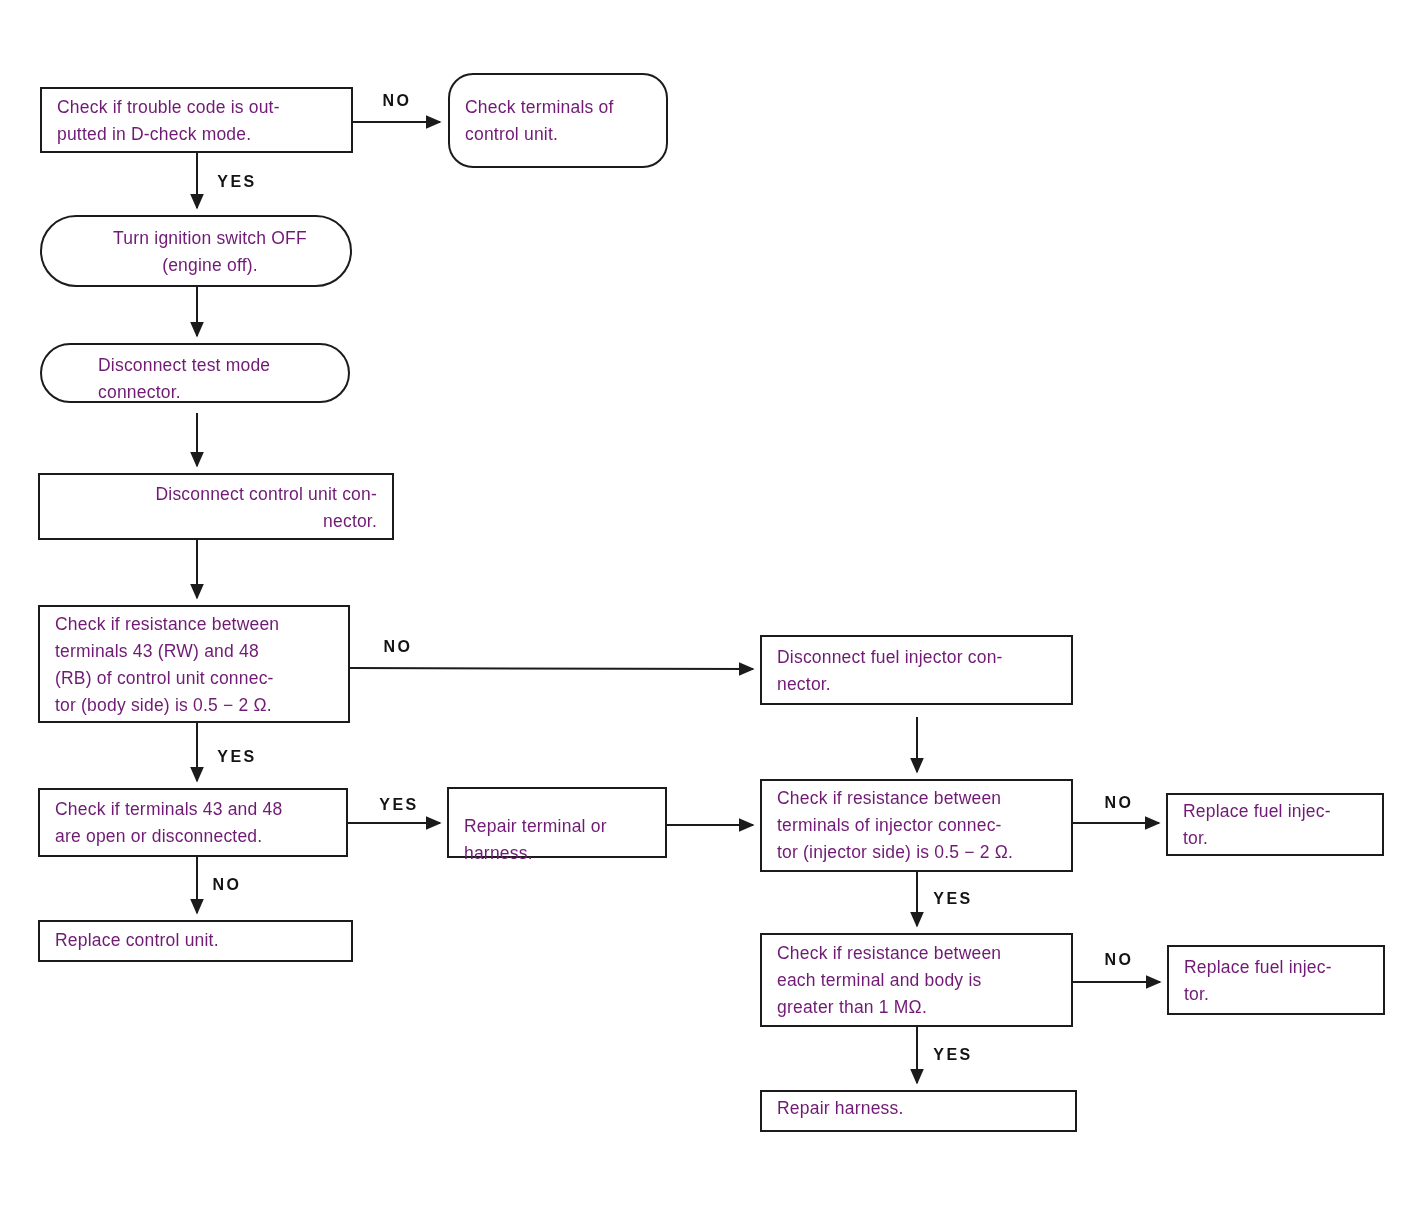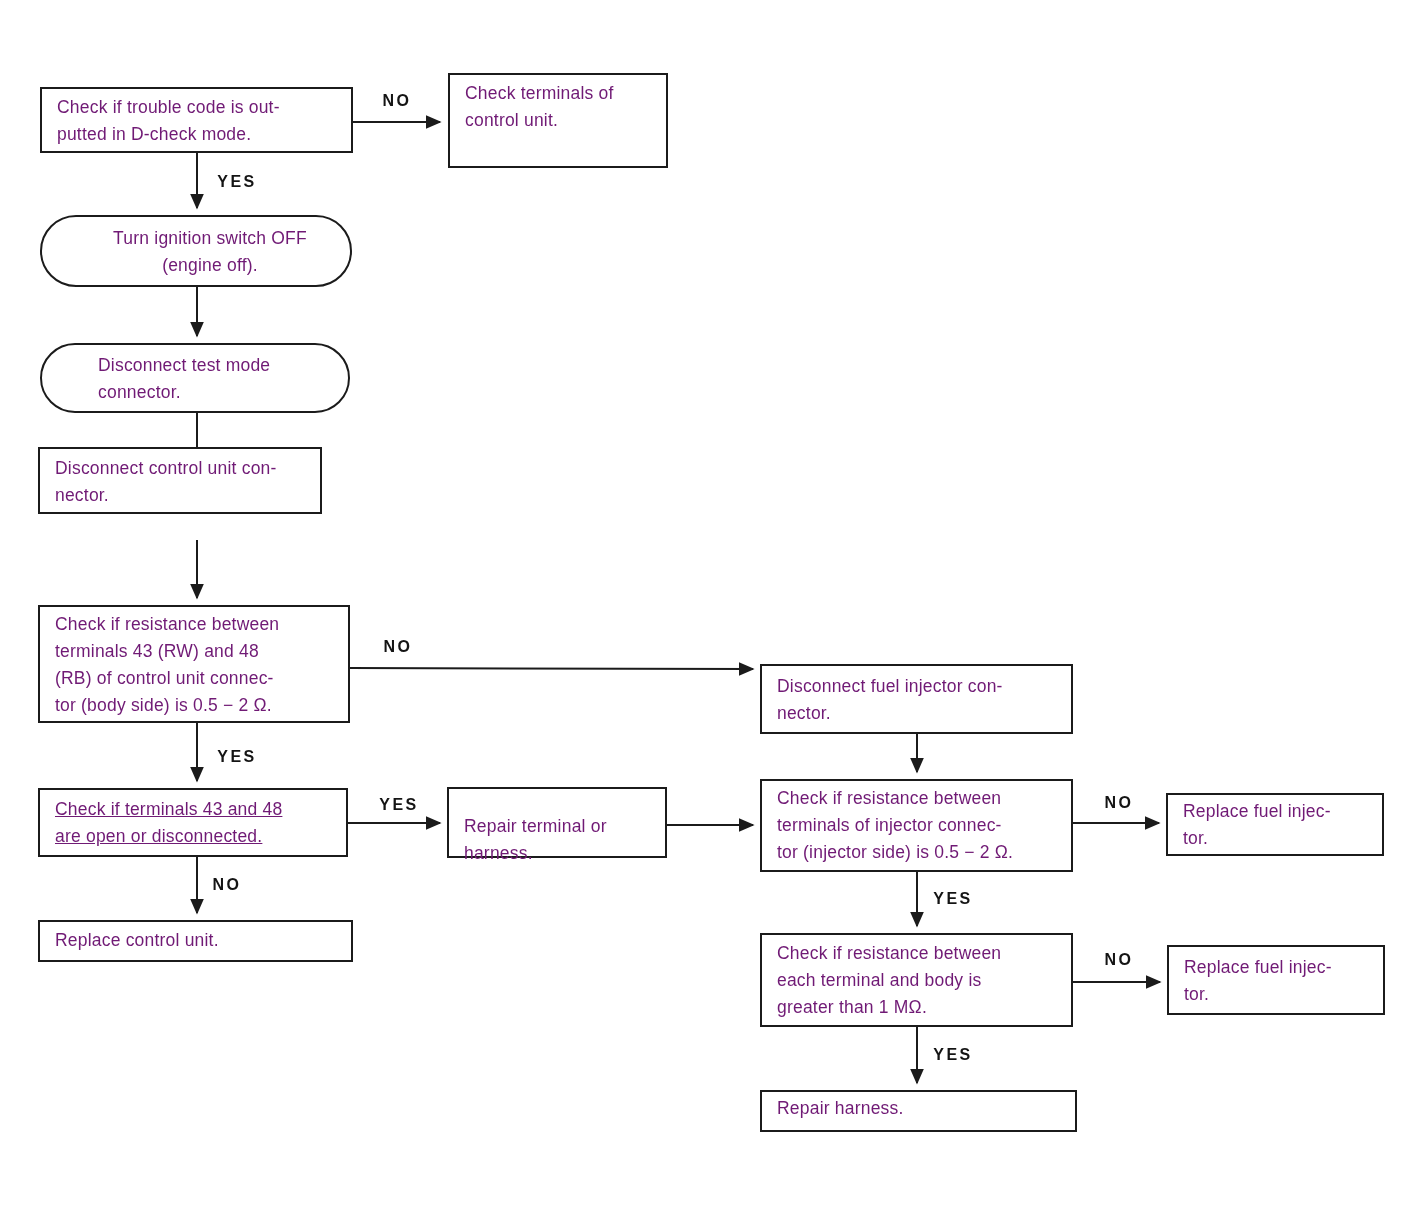--- a/index.html
+++ b/index.html
@@ -62,46 +62,46 @@
       <line x1="1073" y1="823" x2="1159" y2="823" marker-end="url(#arrow)"></line>
       <line x1="917" y1="872" x2="917" y2="926" marker-end="url(#arrow)"></line>
       <line x1="1073" y1="982" x2="1160" y2="982" marker-end="url(#arrow)"></line>
       <line x1="917" y1="1027" x2="917" y2="1083" marker-end="url(#arrow)"></line>
     </g>
   </svg>
 
   <div class="node" style="left:40px;top:87px;width:313px;height:66px;padding-top:5px;">Check if trouble code is out-
 putted in D-check mode.</div>
 
-  <div class="node" style="left:448px;top:73px;width:220px;height:95px;padding-top:5px;">Check terminals of
+  <div class="node" style="left:448px;top:73px;width:220px;height:95px;padding-top:19px;border-radius:25px;">Check terminals of
 control unit.</div>
 
   <div class="node stadium" style="left:40px;top:215px;width:312px;height:72px;padding:8px 15px 0 43px;text-align:center;">Turn ignition switch OFF
 (engine off).</div>
 
-  <div class="node stadium" style="left:40px;top:343px;width:310px;height:70px;padding:7px 15px 12px 56px;">Disconnect test mode
+  <div class="node stadium" style="left:40px;top:343px;width:310px;height:60px;padding:7px 15px 12px 56px;">Disconnect test mode
 connector.</div>
 
-  <div class="node" style="left:38px;top:447px;width:284px;height:67px;">Disconnect control unit con-
+  <div class="node" style="left:38px;top:473px;width:356px;height:67px;text-align:right;">Disconnect control unit con-
 nector.</div>
 
   <div class="node" style="left:38px;top:605px;width:312px;height:118px;padding-top:4px;">Check if resistance between
 terminals 43 (RW) and 48
 (RB) of control unit connec-
 tor (body side) is 0.5 − 2 Ω.</div>
 
-  <div class="node" style="left:38px;top:788px;width:310px;height:69px;text-decoration:underline;">Check if terminals 43 and 48
+  <div class="node" style="left:38px;top:788px;width:310px;height:69px;">Check if terminals 43 and 48
 are open or disconnected.</div>
 
   <div class="node" style="left:447px;top:787px;width:220px;height:71px;padding-top:24px;">Repair terminal or
 harness.</div>
 
   <div class="node" style="left:38px;top:920px;width:315px;height:42px;padding-top:5px;">Replace control unit.</div>
 
-  <div class="node" style="left:760px;top:664px;width:313px;height:70px;padding-top:7px;">Disconnect fuel injector con-
+  <div class="node" style="left:760px;top:635px;width:313px;height:70px;padding-top:7px;">Disconnect fuel injector con-
 nector.</div>
 
   <div class="node" style="left:760px;top:779px;width:313px;height:93px;padding-top:4px;">Check if resistance between
 terminals of injector connec-
 tor (injector side) is 0.5 − 2 Ω.</div>
 
   <div class="node" style="left:1166px;top:793px;width:218px;height:63px;padding-top:3px;">Replace fuel injec-
 tor.</div>
 
   <div class="node" style="left:760px;top:933px;width:313px;height:94px;padding-top:5px;">Check if resistance between

